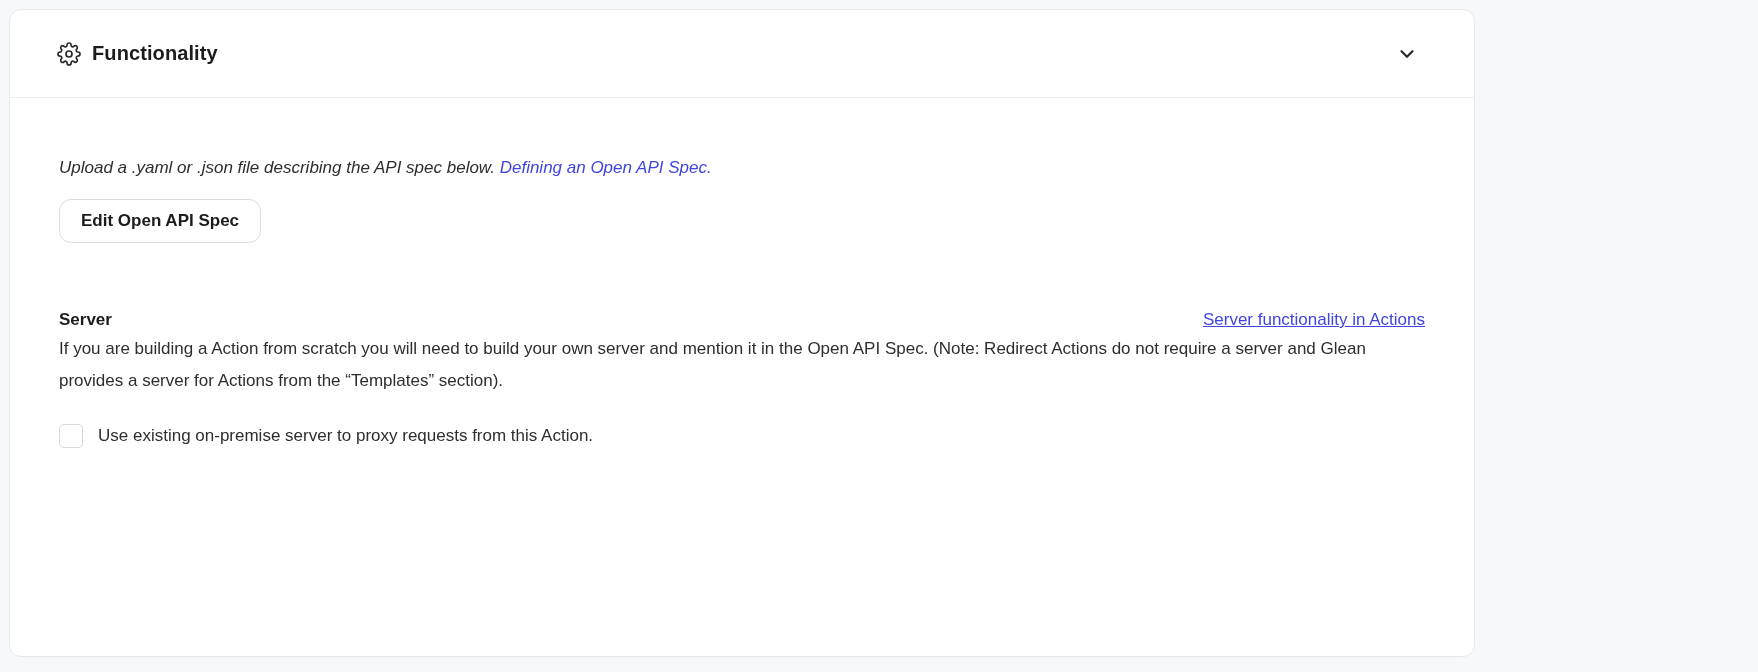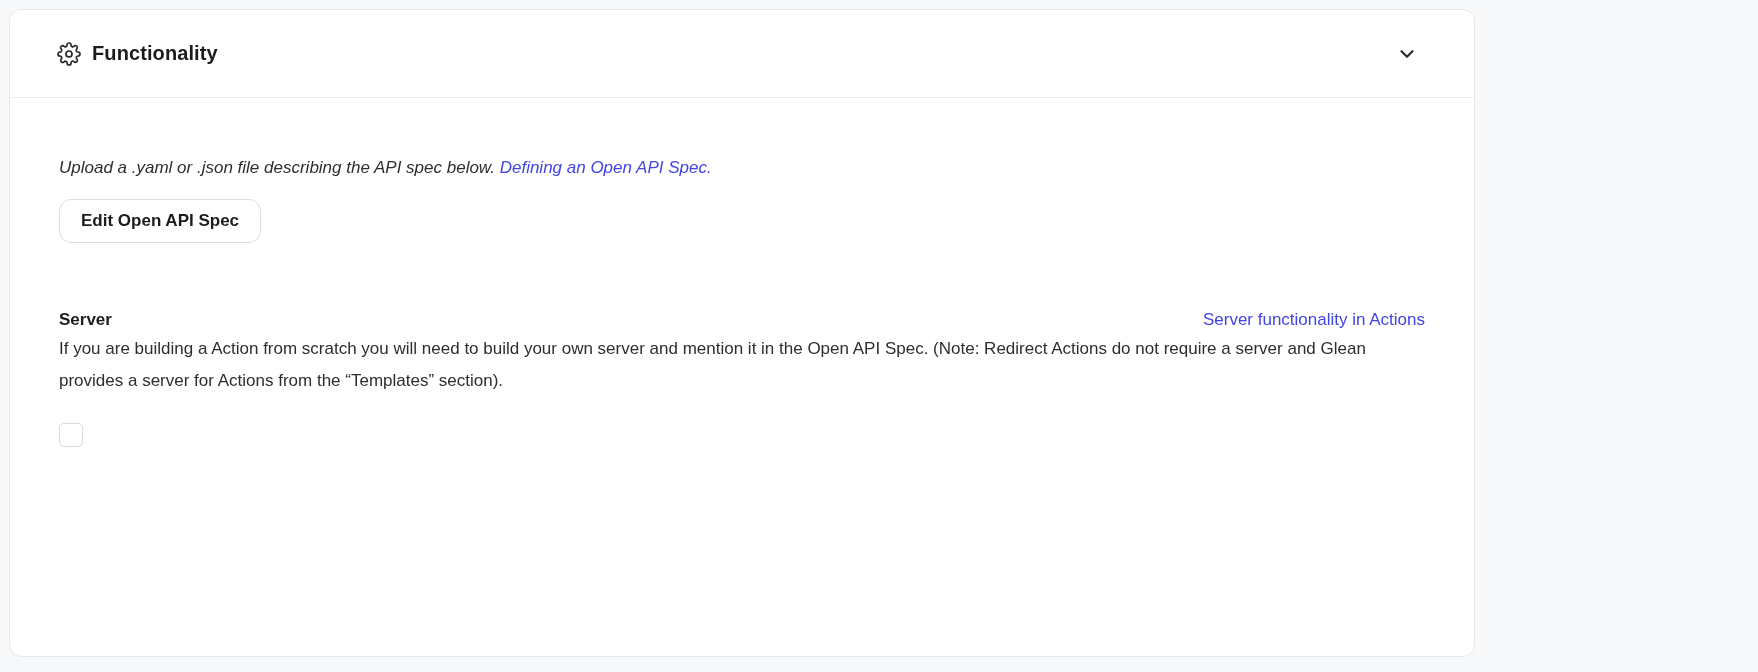--- a/index.html
+++ b/index.html
@@ -89,21 +89,21 @@
     font-weight: 600;
     color: #1c1c1e;
     cursor: pointer;
   }
   .server-section { margin-top: 64px; }
   .server-row {
     display: flex;
     align-items: center;
     justify-content: space-between;
   }
-  .server-row .link { font-size: 17px; line-height: 26px; }
+  .server-row .link { font-size: 17px; line-height: 26px; text-decoration: underline; }
   .server-desc {
     margin-top: 0;
     font-size: 17px;
     line-height: 32px;
     color: #2e2e30;
     max-width: 1650px;
   }
   .checkbox-row {
     margin-top: 26px;
     display: flex;
@@ -157,18 +157,19 @@
       </div>
 
       <div class="server-section">
         <div class="server-row">
           <h2 class="field-label">Server</h2>
           <a class="link">Server functionality in Actions</a>
         </div>
         <p class="server-desc">If you are building a Action from scratch you will need to build your own server and mention it in the Open API Spec. (Note: Redirect Actions do not require a server and Glean provides a server for Actions from the “Templates” section).</p>
         <label class="checkbox-row">
           <span class="checkbox"></span>
+          <span class="checkbox-label">Use existing on-premise server to proxy requests from this Action.</span>
         </label>
       </div>
 
     </div>
   </section>
 </div>
 
 </body></html>

